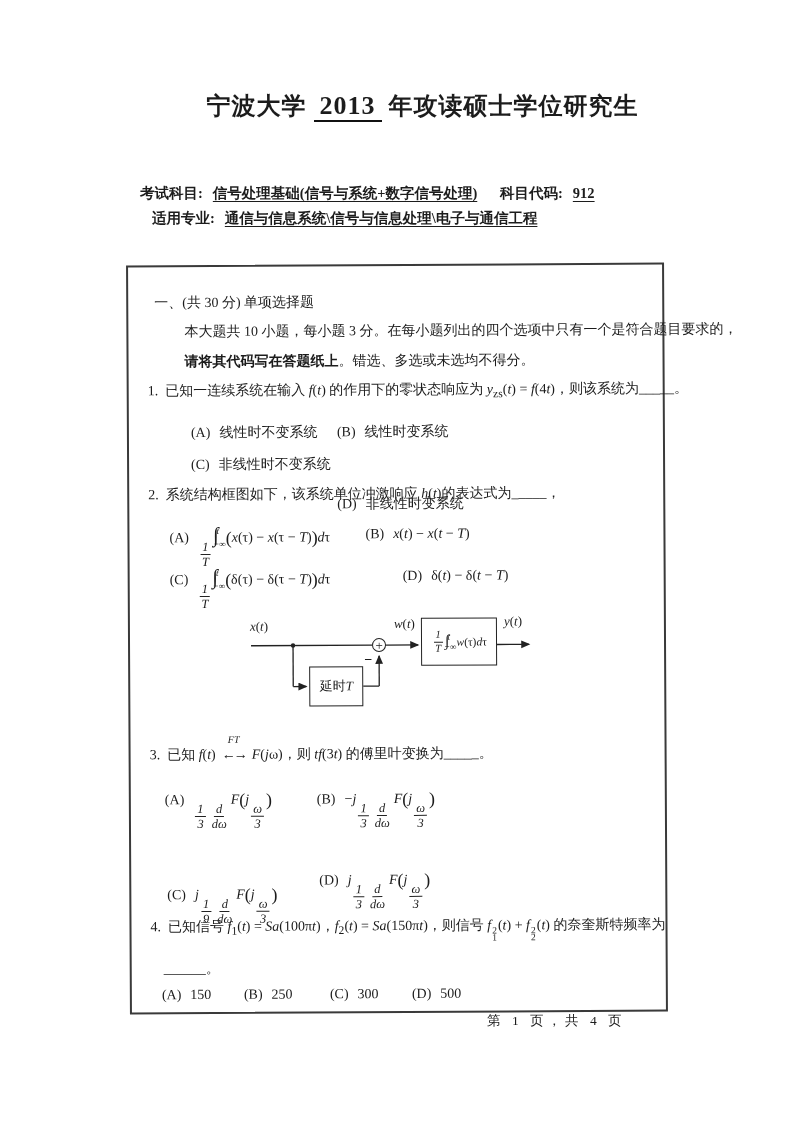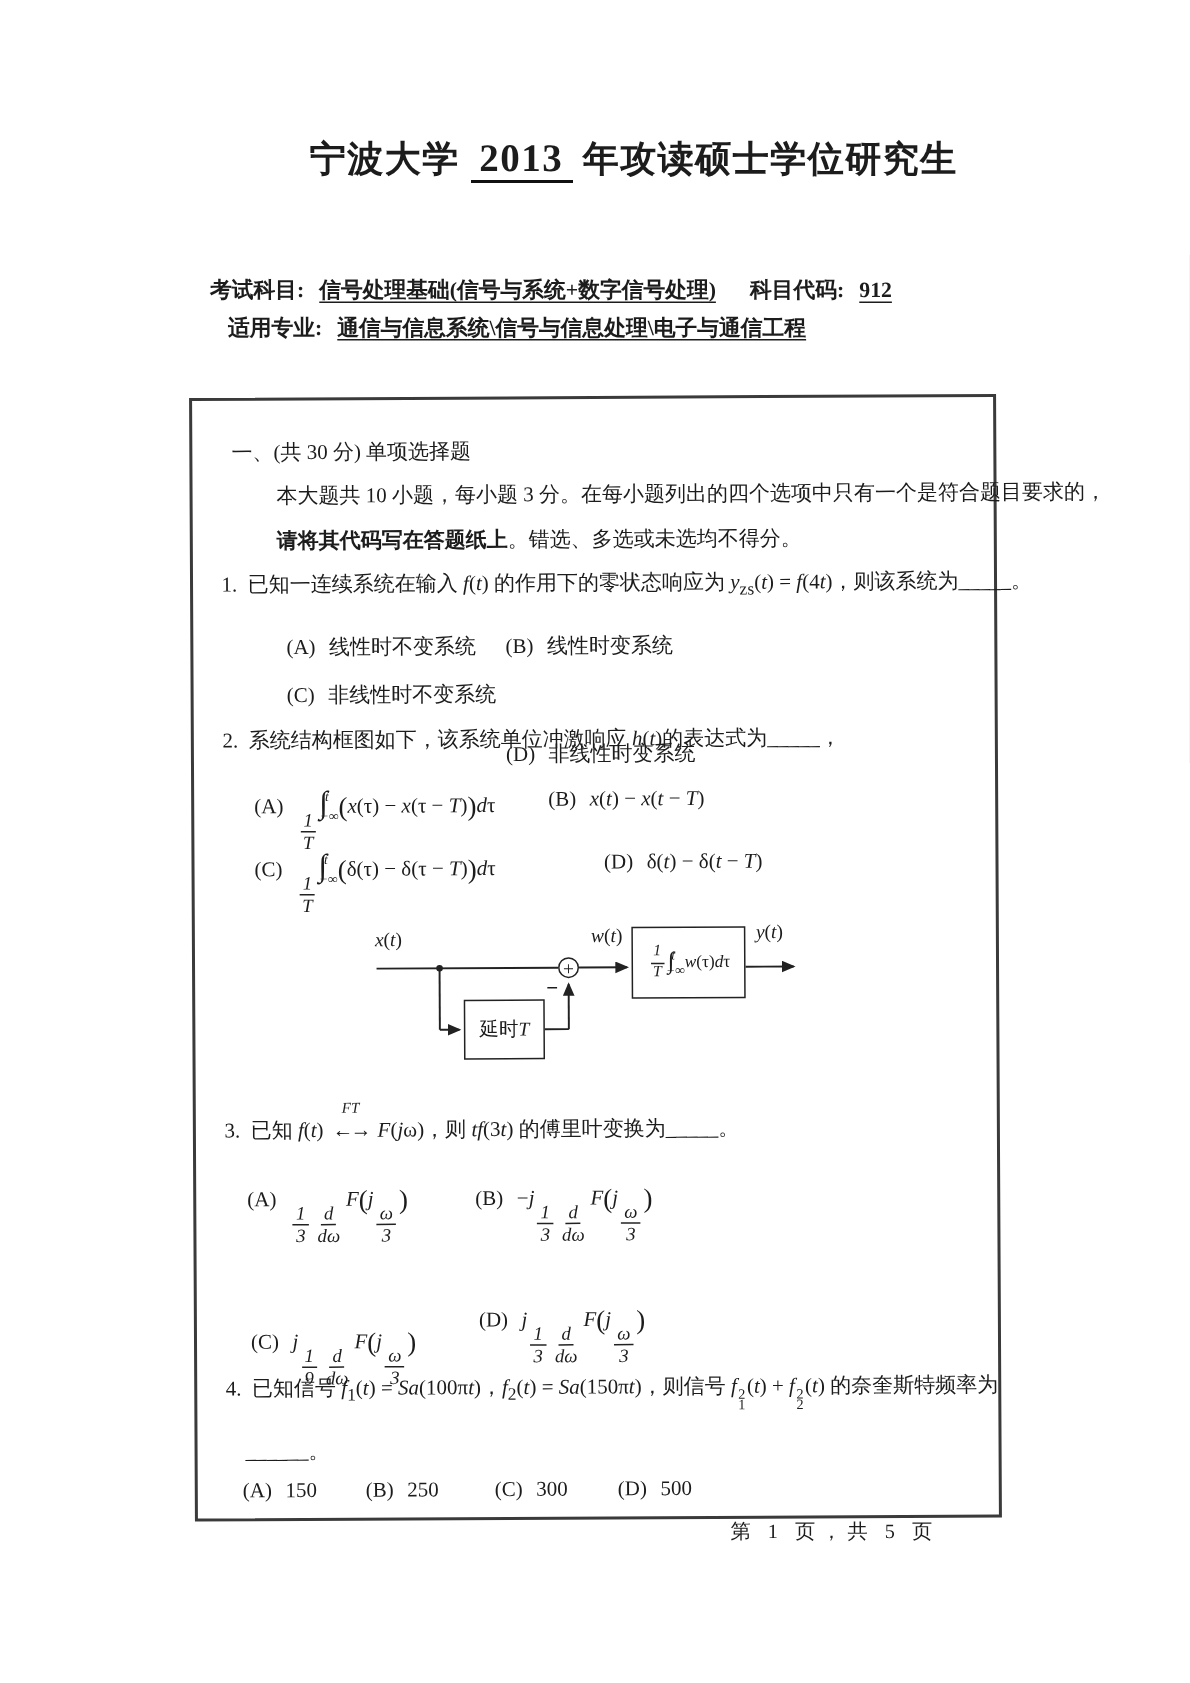--- a/index.html
+++ b/index.html
@@ -196,15 +196,15 @@
           </span>(<i>t</i>) 的奈奎斯特频率为</span>
     </div>
     <div class="blk" style="left:32px;top:692px;">______。</div>
     <div class="opt" style="left:30px;top:718px;"><span class="olabel">(A)</span><span>150</span></div>
     <div class="opt" style="left:112px;top:718px;"><span class="olabel">(B)</span><span>250</span></div>
     <div class="opt" style="left:198px;top:718px;"><span class="olabel">(C)</span><span>300</span></div>
     <div class="opt" style="left:280px;top:718px;"><span class="olabel">(D)</span><span>500</span></div>
 
   </div>
 
-  <div class="abs footer">第 1 页，共 5 页</div>
+  <div class="abs footer">第 1 页，共 4 页</div>
 
 </div>
 
 </body></html>

